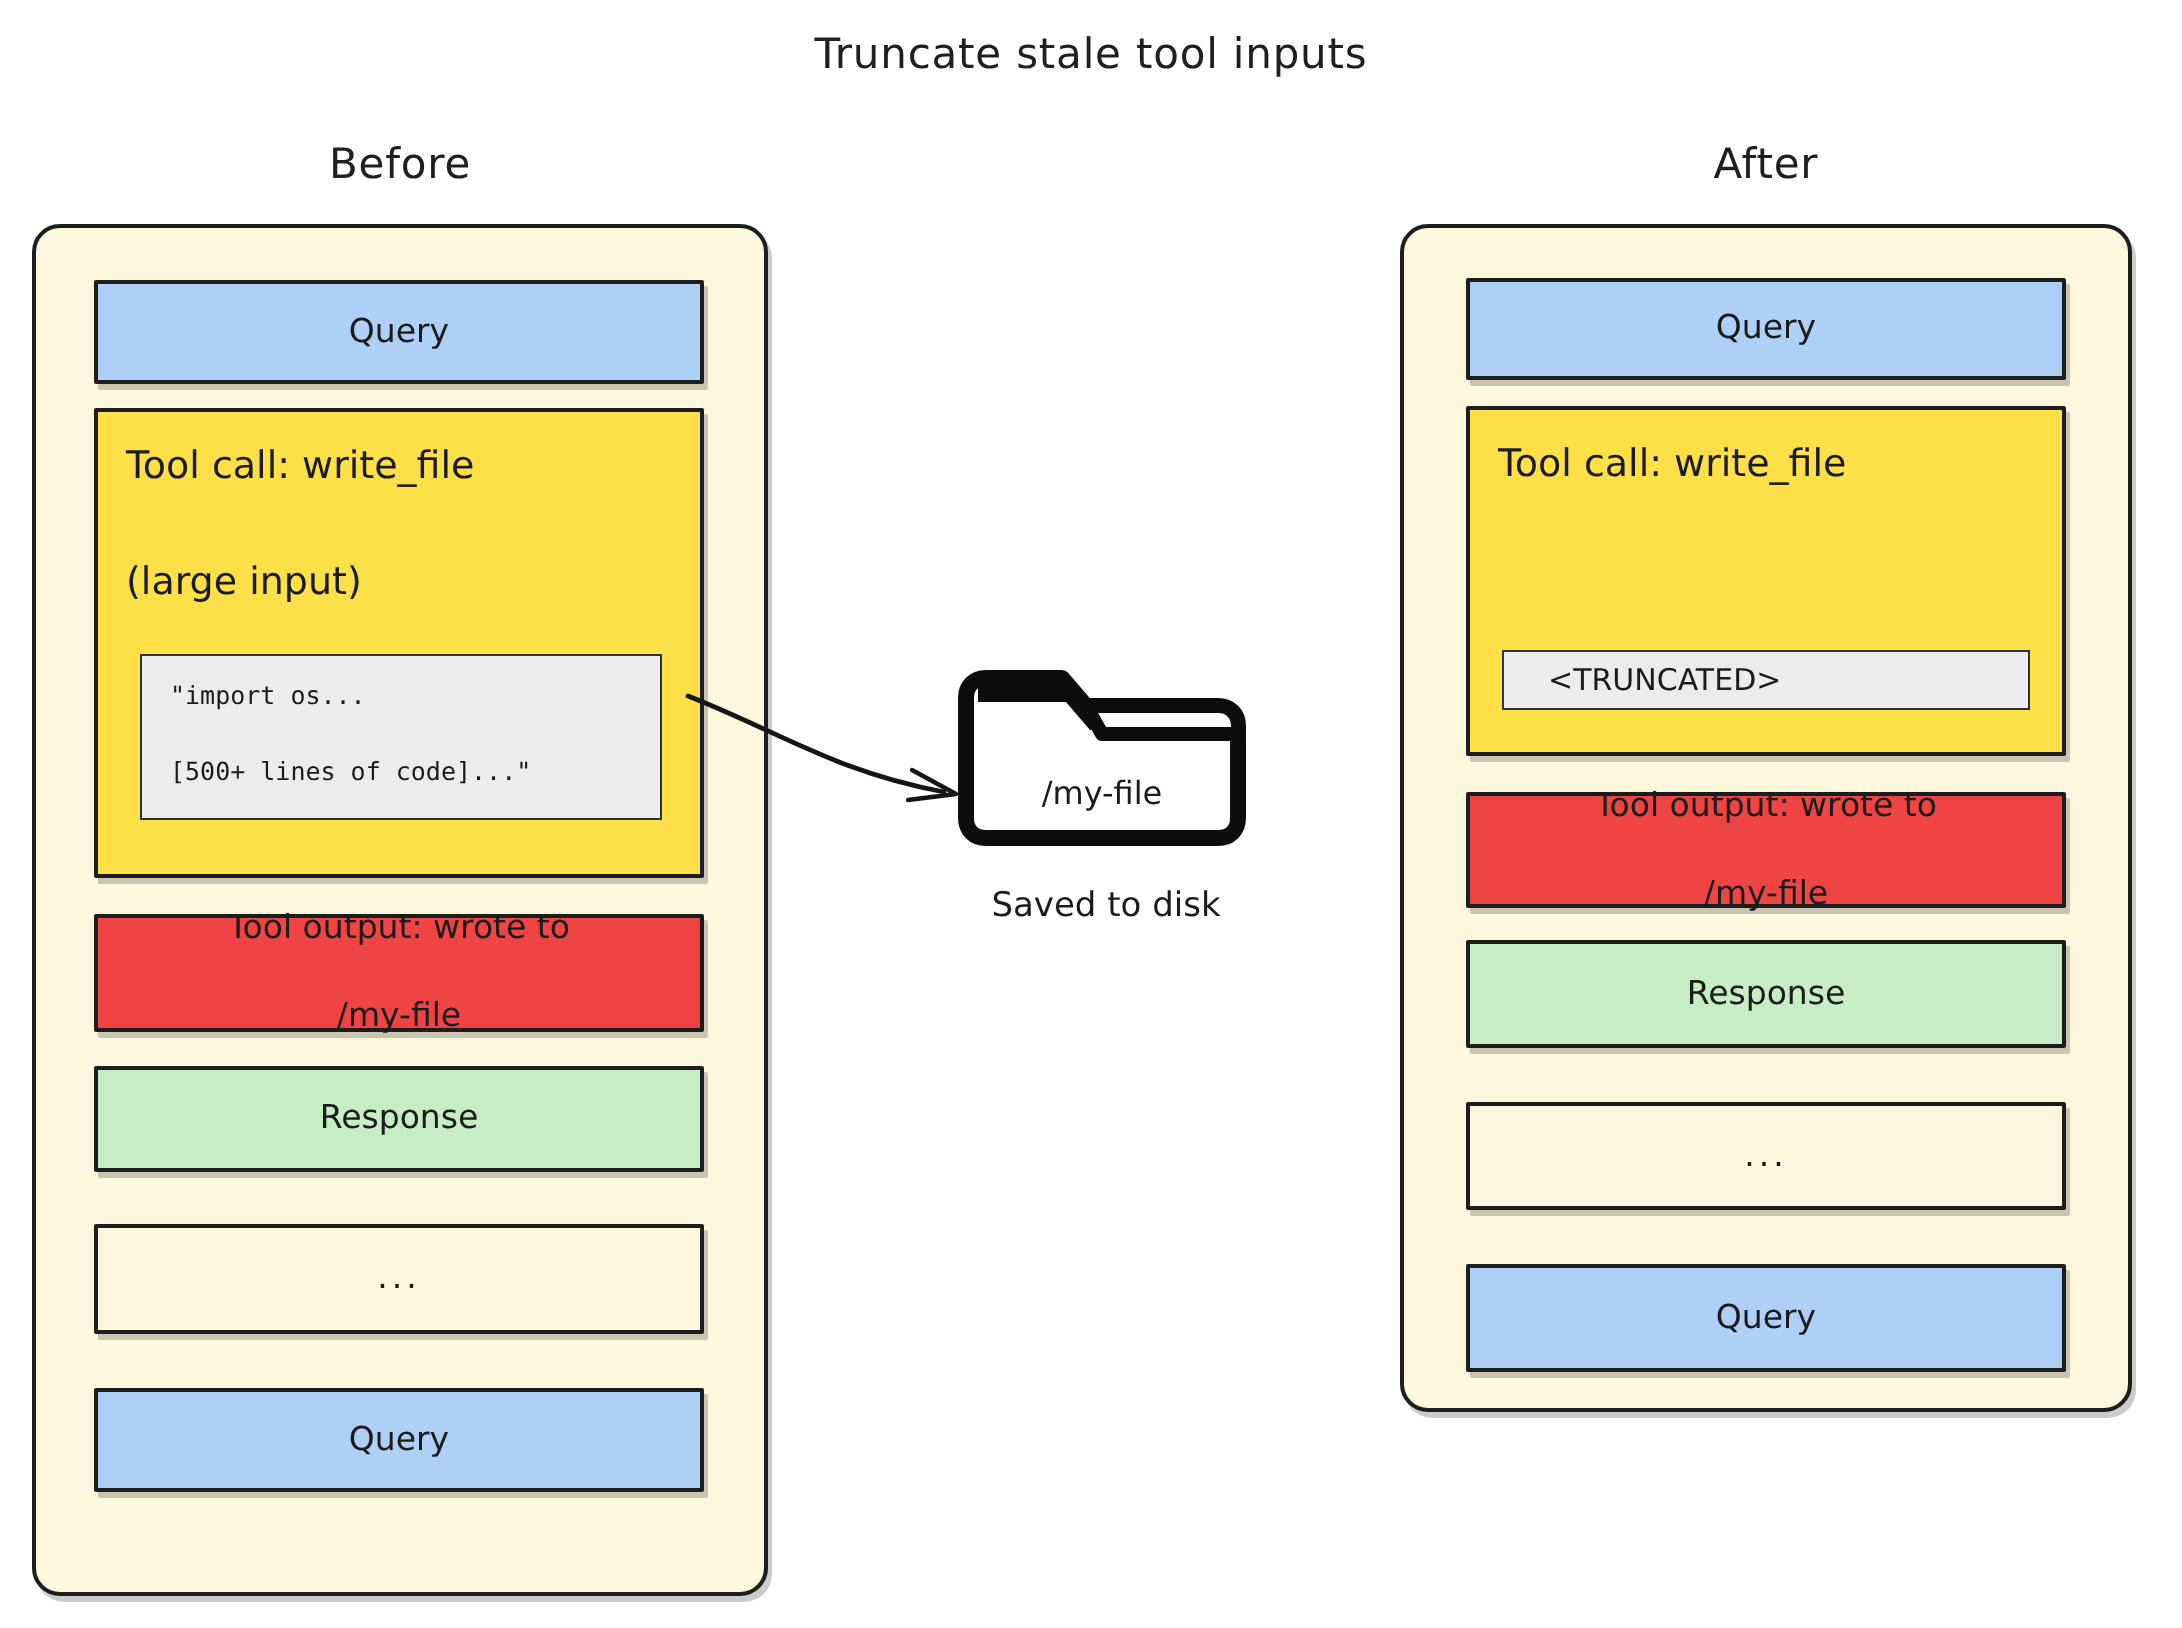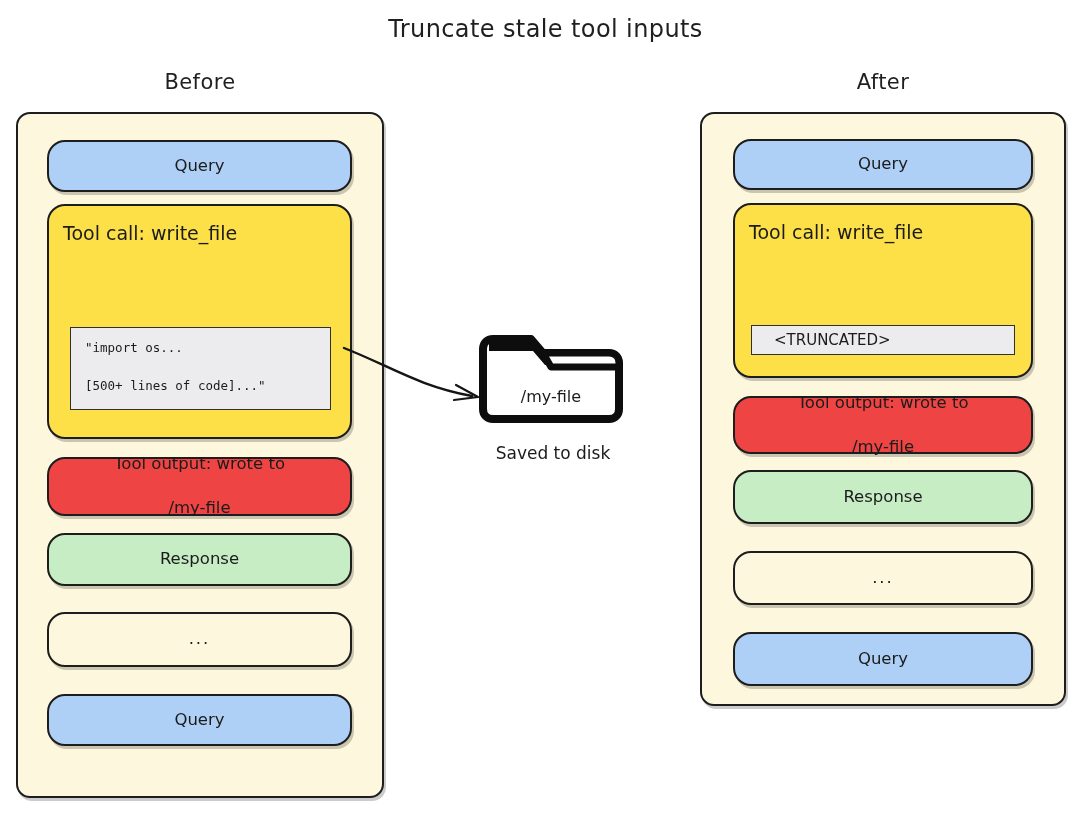--- a/index.html
+++ b/index.html
@@ -16,31 +16,31 @@
     color: #1a1a1a;
   }
 
   
   .diagram-title {
     position: absolute;
     top: 15px;
     left: 0;
     width: 1091px;
     text-align: center;
-    font-size: 24px;
-    letter-spacing: 0.4px;
-    color: #1f1f1f;
-  }
-
-  
-  .col-heading {
-    position: absolute;
     font-size: 21px;
     letter-spacing: 0.4px;
     color: #1f1f1f;
+  }
+
+  
+  .col-heading {
+    position: absolute;
+    font-size: 21px;
+    letter-spacing: 0.4px;
+    color: #1f1f1f;
     text-align: center;
   }
   #heading-before { top: 70px; left: 16px;  width: 368px; }
   #heading-after  { top: 70px; left: 700px; width: 366px; }
 
   
   .convo-container {
     position: absolute;
     background: #fdf8dd;
     border: 2.2px solid #1d1d1d;
@@ -54,21 +54,21 @@
   }
   #container-after {
     left: 700px; top: 112px;  width: 366px;  height: 594px;
   }
 
   
   .msg {
     position: absolute;
     box-sizing: border-box;
     border: 2.2px solid #1d1d1d;
-    border-radius: 18px;
+    border-radius: 1px;
     box-shadow: 2px 3px 0 rgba(20,20,20,0.22);
     display: flex;
     flex-direction: column;
     align-items: center;
     justify-content: center;
     text-align: center;
     font-size: 16.5px;
     line-height: 1.25;
     color: #1b1b1b;
   }
@@ -164,20 +164,21 @@
 <div class="col-heading" id="heading-after">After</div>
 
 <div class="convo-container" id="container-before"></div>
 
 <div class="msg query" id="b-query-1">
   <span>Query</span>
 </div>
 
 <div class="msg toolcall" id="b-toolcall">
   <div class="toolcall-line">Tool call: write_file</div>
+  <div class="toolcall-line" style="margin-top:34px;">(large input)</div>
 </div>
 
 <div class="code-pane" id="b-code">
   <div class="code-line">"import os...</div>
   <div class="code-line" style="margin-top:24px;">[500+ lines of code]..."</div>
 </div>
 
 <div class="msg tooloutput" id="b-tooloutput">
   <span>Tool output: wrote to</span>
   <span>/my-file</span>

